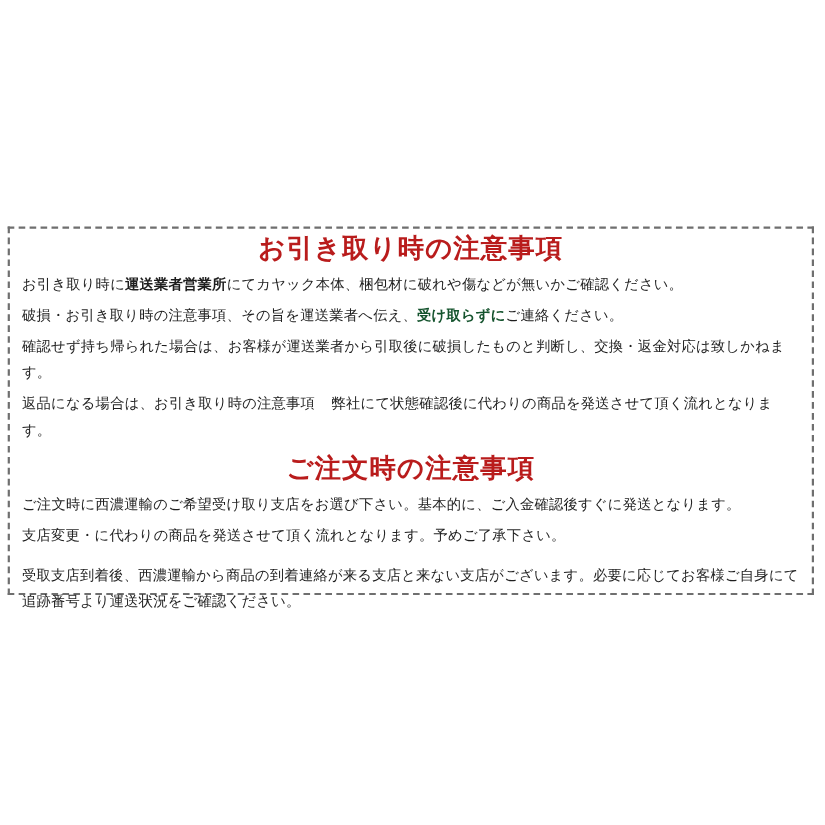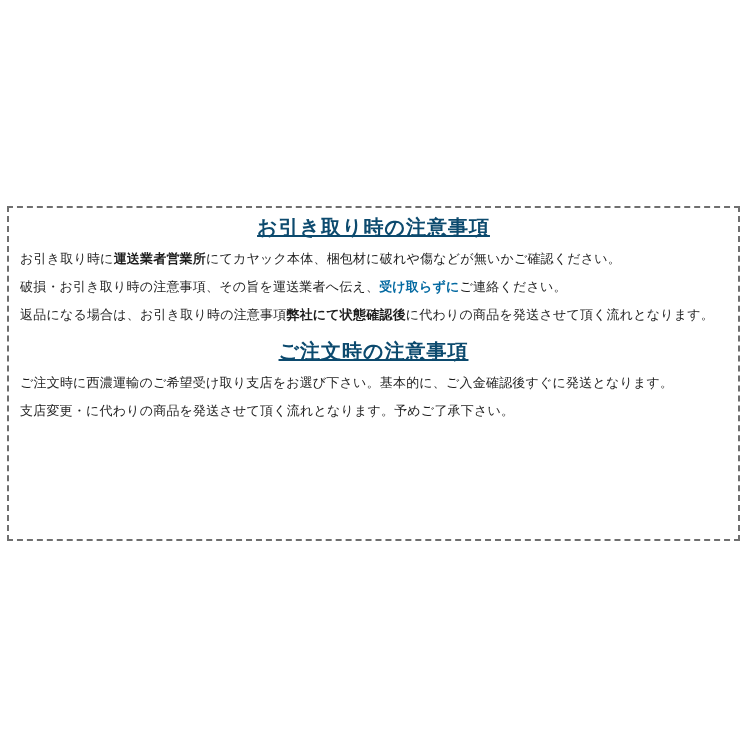--- a/index.html
+++ b/index.html
@@ -20,28 +20,27 @@
     left: 7px;
     top: 206px;
     width: 733px;
     height: 335px;
     box-sizing: border-box;
     border: 2px dashed #6f6f6f;
     padding: 3px 11px 0 11px;
     background: #ffffff;
   }
   .section-title {
-    font-size: 20px;
+    font-size: 24px;
     font-weight: bold;
     text-align: center;
     letter-spacing: 1px;
     line-height: 24px;
     margin: 4px 0 8px 0;
-    color: #0c4a6e;
-    text-decoration: underline;
+    color: #b91c1c;
   }
   .section-title.second {
     margin-top: 12px;
   }
   .notice-line {
     font-size: 13px;
     line-height: 24px;
     letter-spacing: 0.2px;
     margin: 0 0 4px 0;
     color: #1e1e1e;
@@ -51,21 +50,23 @@
   }
 </style>
 </head>
 <body>
 
 <div class="notice-box">
 
   <div class="section-title">お引き取り時の注意事項</div>
 
   <p class="notice-line"><span>お引き取り時に</span><span style="font-weight: bold;">運送業者営業所</span><span>にてカヤック本体、梱包材に破れや傷などが無いかご確認ください。</span></p>
-  <p class="notice-line"><span>破損・お引き取り時の注意事項、その旨を運送業者へ伝え、</span><span style="font-weight: bold; color: #0369a1;">受け取らずに</span><span>ご連絡ください。</span></p>
-  <p class="notice-line"><span>返品になる場合は、お引き取り時の注意事項</span><span style="font-weight: bold;">弊社にて状態確認後</span><span>に代わりの商品を発送させて頂く流れとなります。</span></p>
+  <p class="notice-line"><span>破損・お引き取り時の注意事項、その旨を運送業者へ伝え、</span><span style="font-weight: bold; color: #14532d;">受け取らずに</span><span>ご連絡ください。</span></p>
+  <p class="notice-line"><span>確認せず持ち帰られた場合は、お客様が運送業者から引取後に破損したものと判断し、交換・返金対応は致しかねます。</span></p>
+  <p class="notice-line"><span>返品になる場合は、お引き取り時の注意事項</span><span style="font-weight: normal; margin-left: 15px;">弊社にて状態確認後</span><span>に代わりの商品を発送させて頂く流れとなります。</span></p>
 
   <div class="section-title second">ご注文時の注意事項</div>
 
   <p class="notice-line"><span>ご注文時に西濃運輸のご希望受け取り支店をお選び下さい。基本的に、ご入金確認後すぐに発送となります。</span></p>
   <p class="notice-line"><span>支店変更・に代わりの商品を発送させて頂く流れとなります。予めご了承下さい。</span></p>
+  <p class="notice-line gap-before"><span>受取支店到着後、西濃運輸から商品の到着連絡が来る支店と来ない支店がございます。必要に応じてお客様ご自身にて追跡番号より運送状況をご確認ください。</span></p>
 
 </div>
 
 </body></html>

